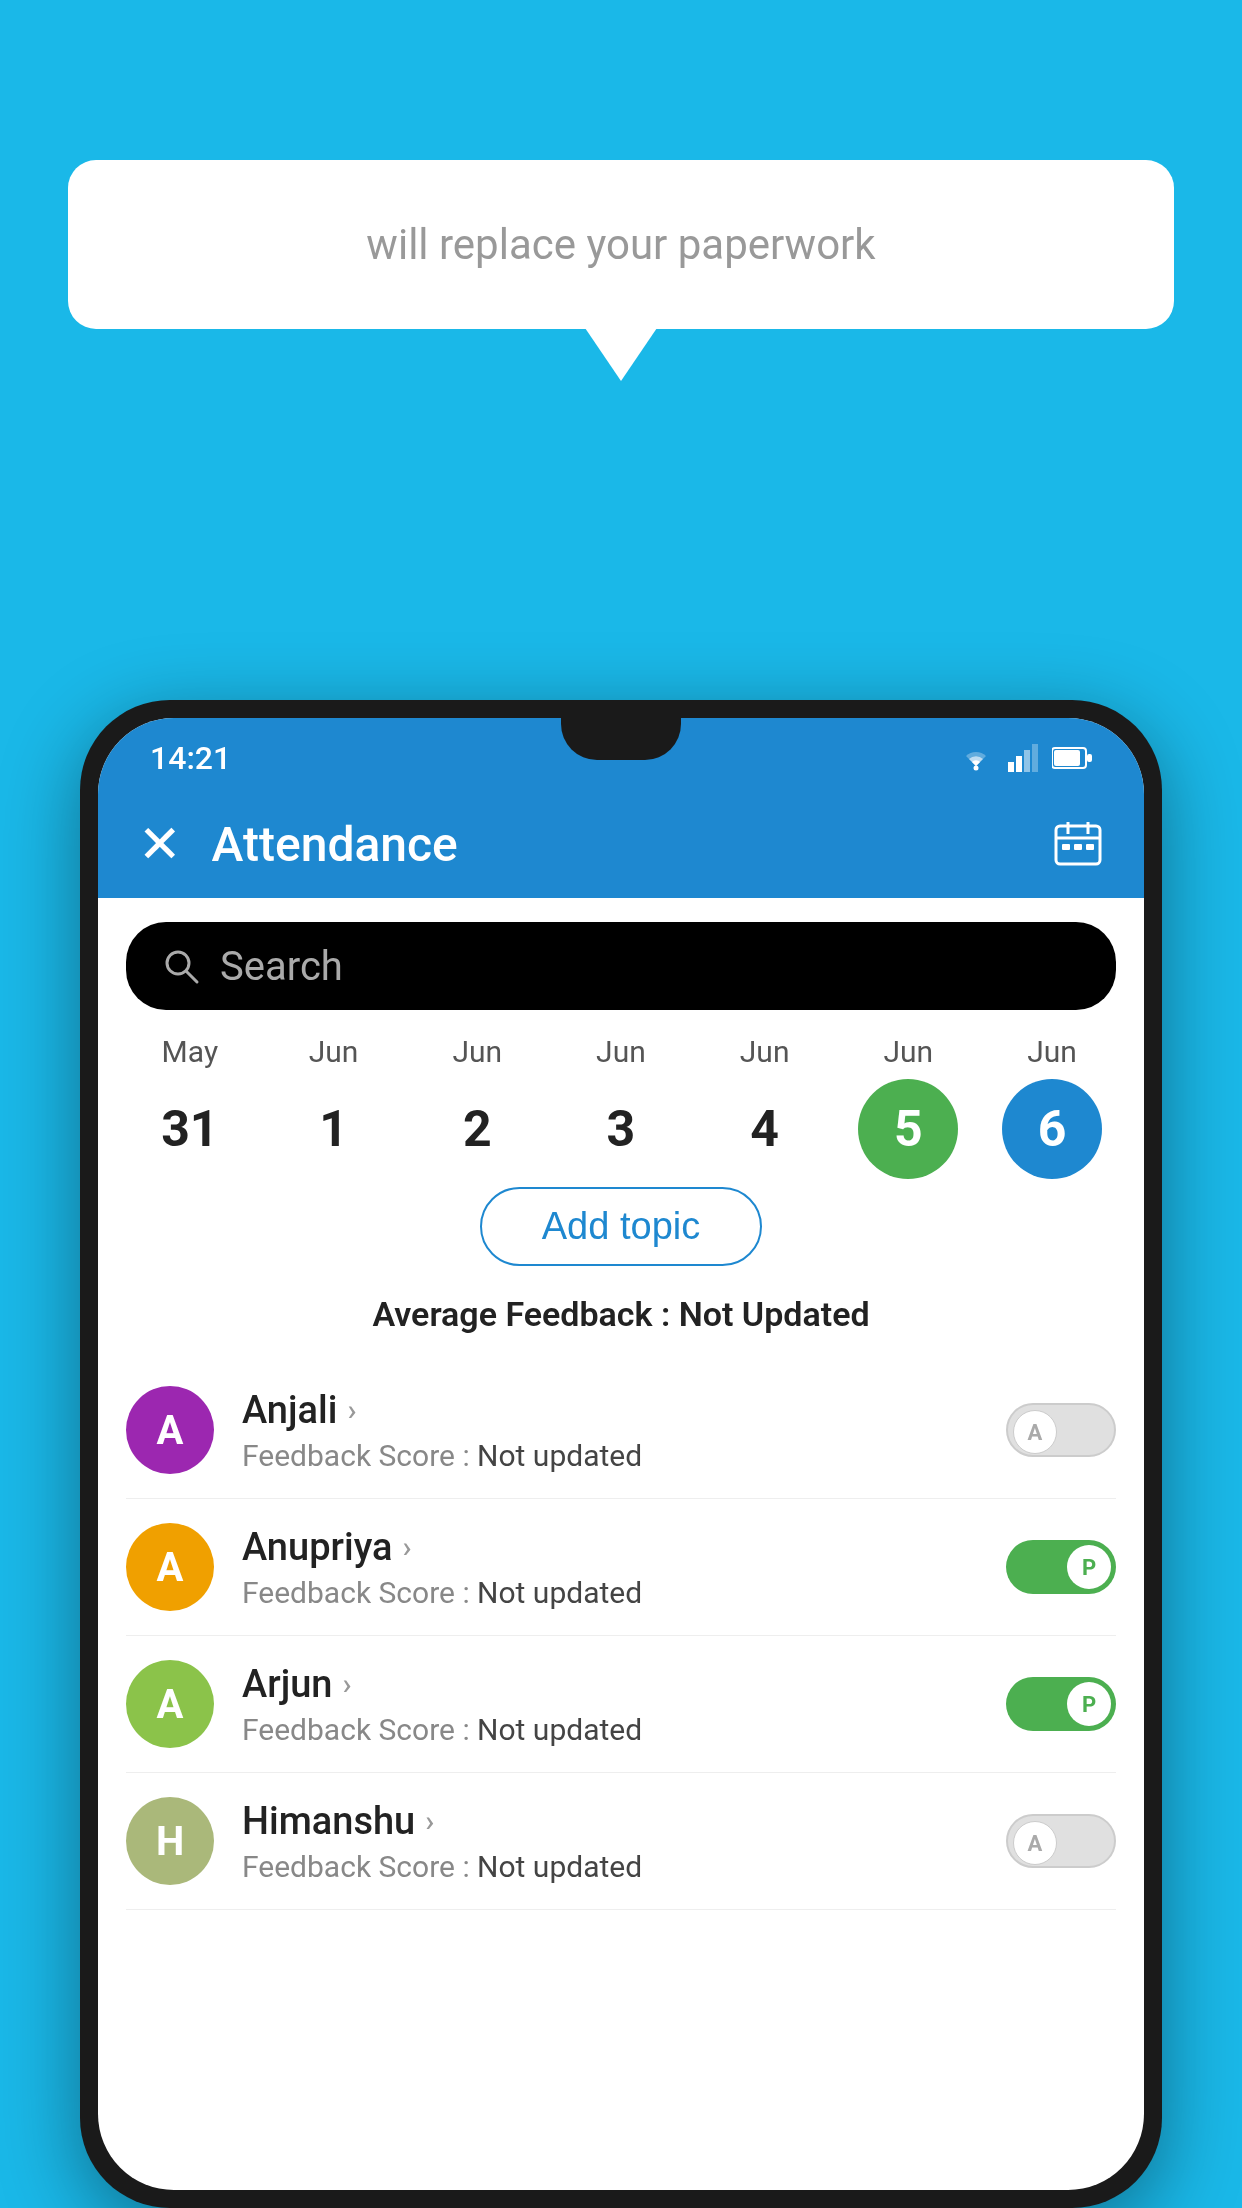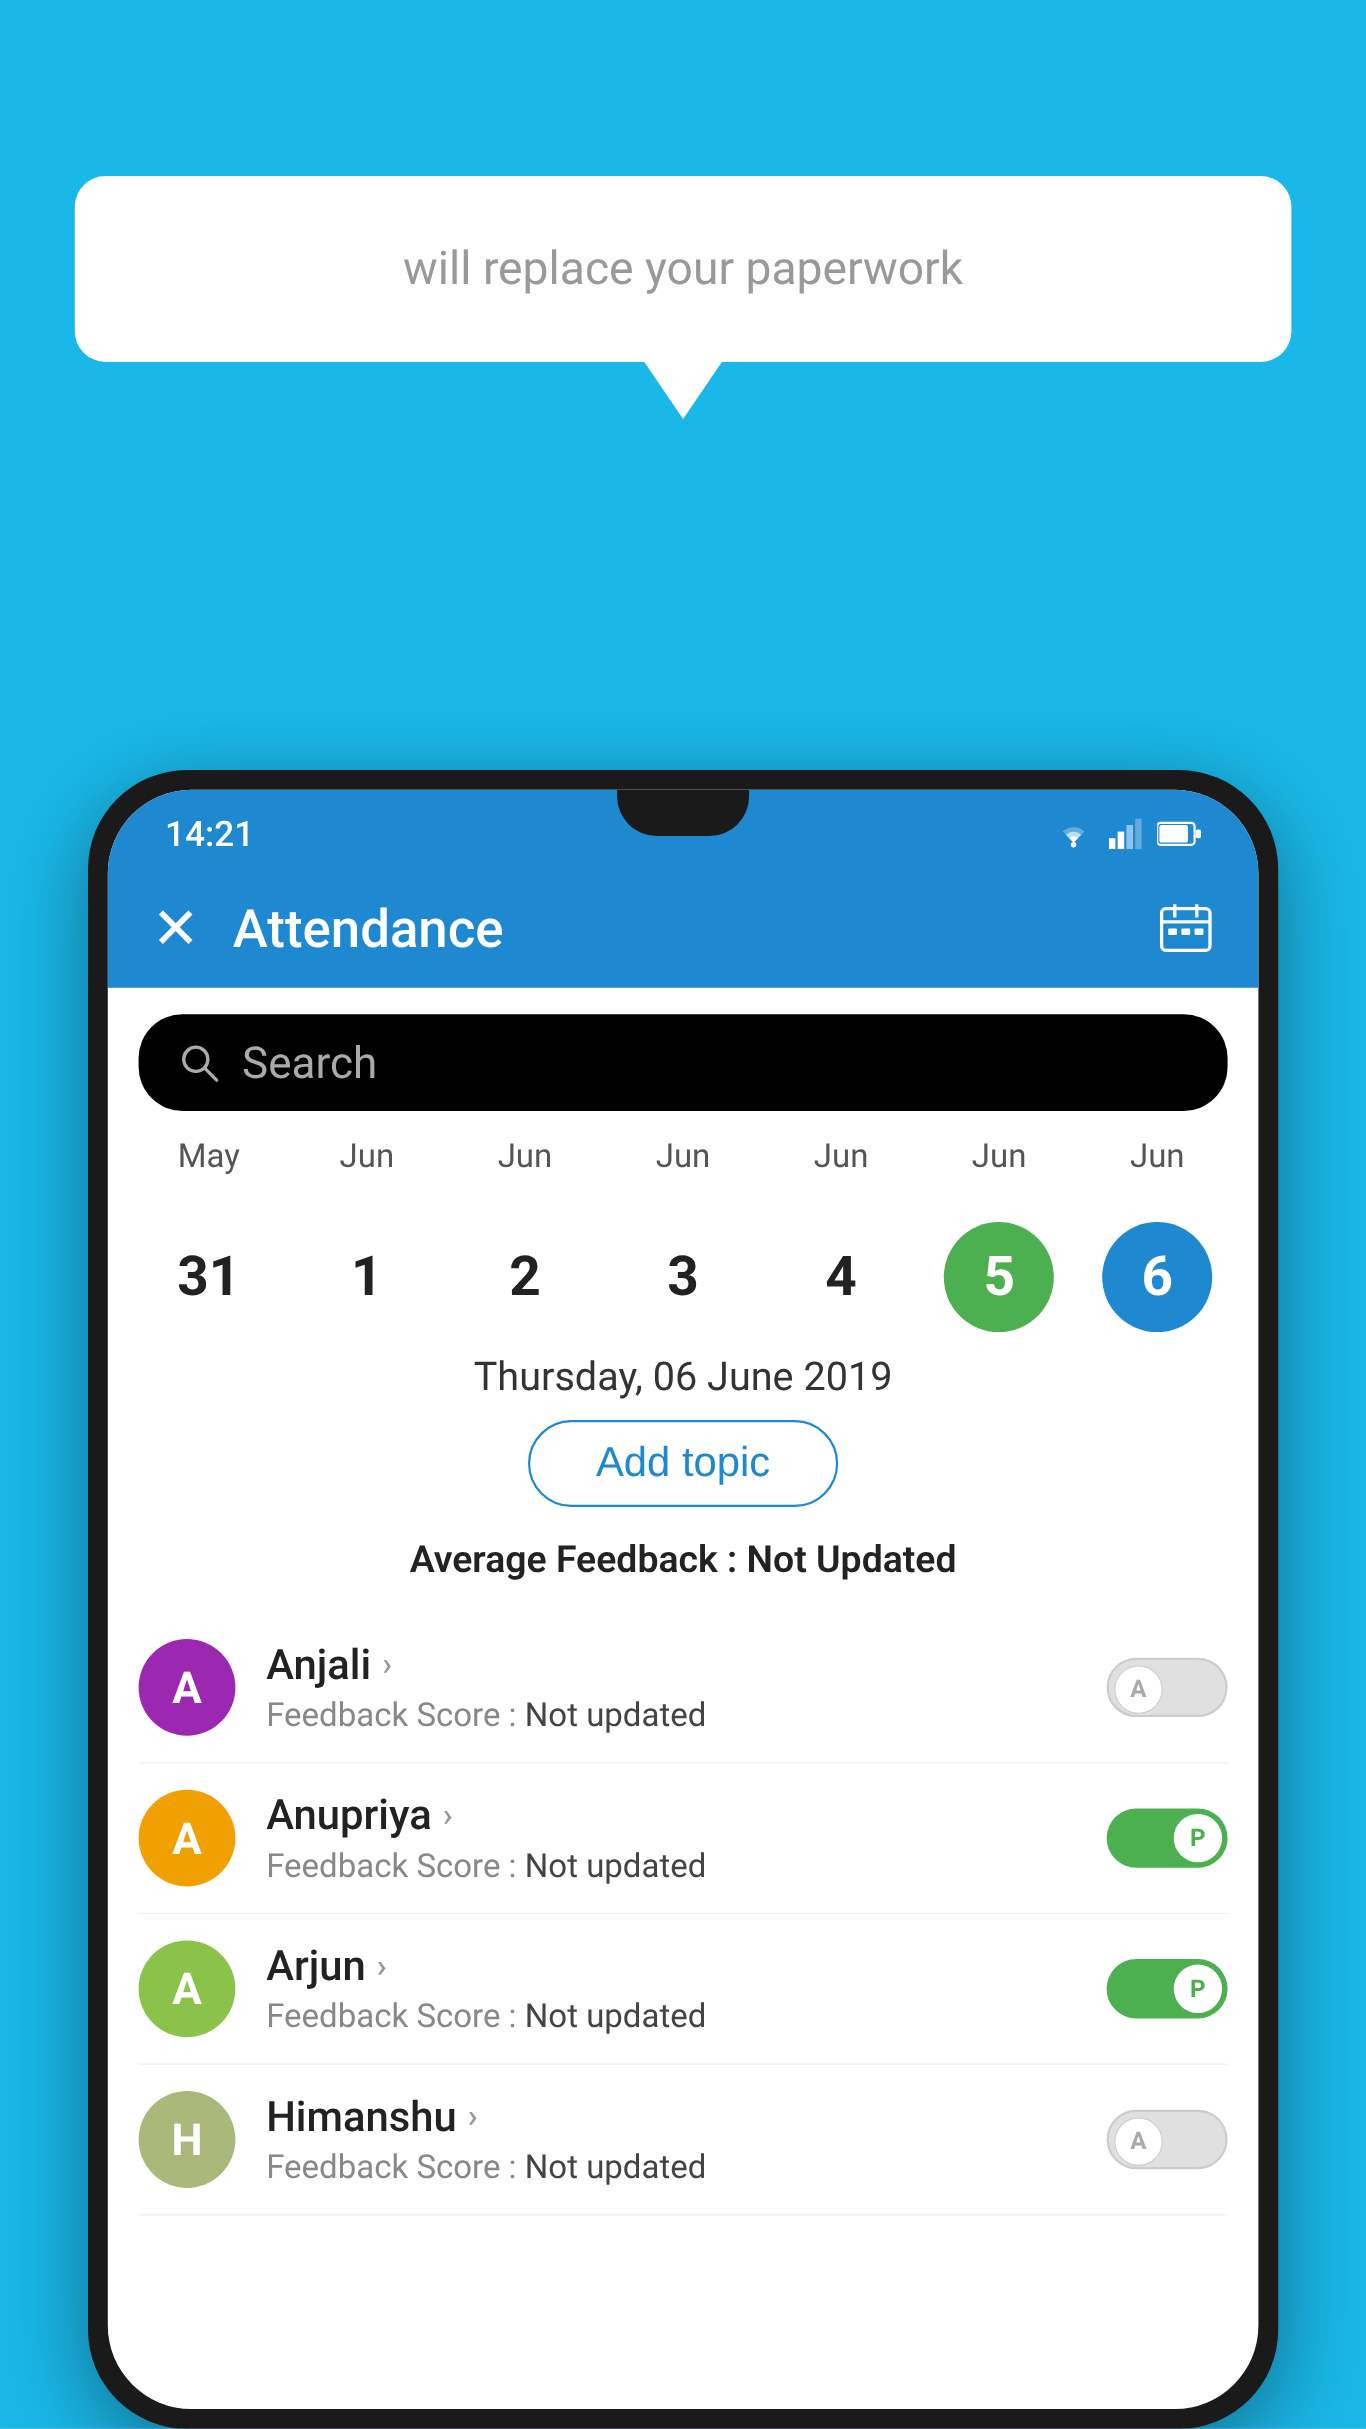--- a/index.html
+++ b/index.html
@@ -151,21 +151,20 @@
       padding: 0 20px;
       justify-content: space-around;
       align-items: center;
       margin-bottom: 8px;
     }
     .cal-day {
       display: flex;
       flex-direction: column;
       align-items: center;
       width: 130px;
-      gap: 32px;
     }
     .cal-month {
       font-size: 30px;
       color: #555;
       margin-bottom: 10px;
     }
     .cal-date {
       width: 100px;
       height: 100px;
       display: flex;
@@ -389,21 +388,20 @@
         <div class="cal-day">
           <div class="cal-month">Jun</div>
           <div class="cal-date today">5</div>
         </div>
         <div class="cal-day">
           <div class="cal-month">Jun</div>
           <div class="cal-date selected">6</div>
         </div>
       </div>
 
-    <div class="date-label">Thursday, 06 June 2019</div>
 
     <button class="add-topic-btn">Add topic</button>
 
     <div class="avg-feedback">
       <span>Average Feedback :</span>
       <span>Not Updated</span>
     </div>
 
     <div class="student-list" id="student-list">
     <div class="student-item">

